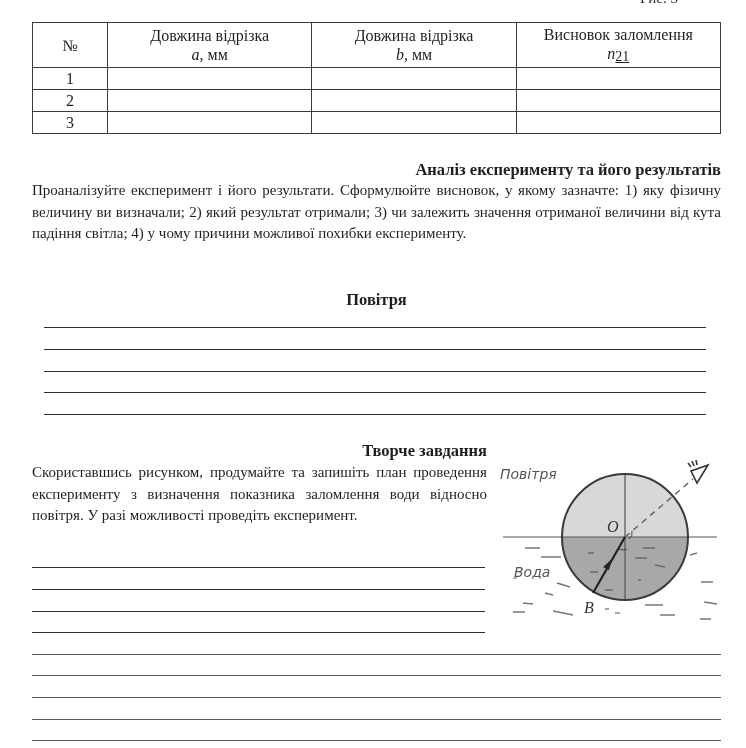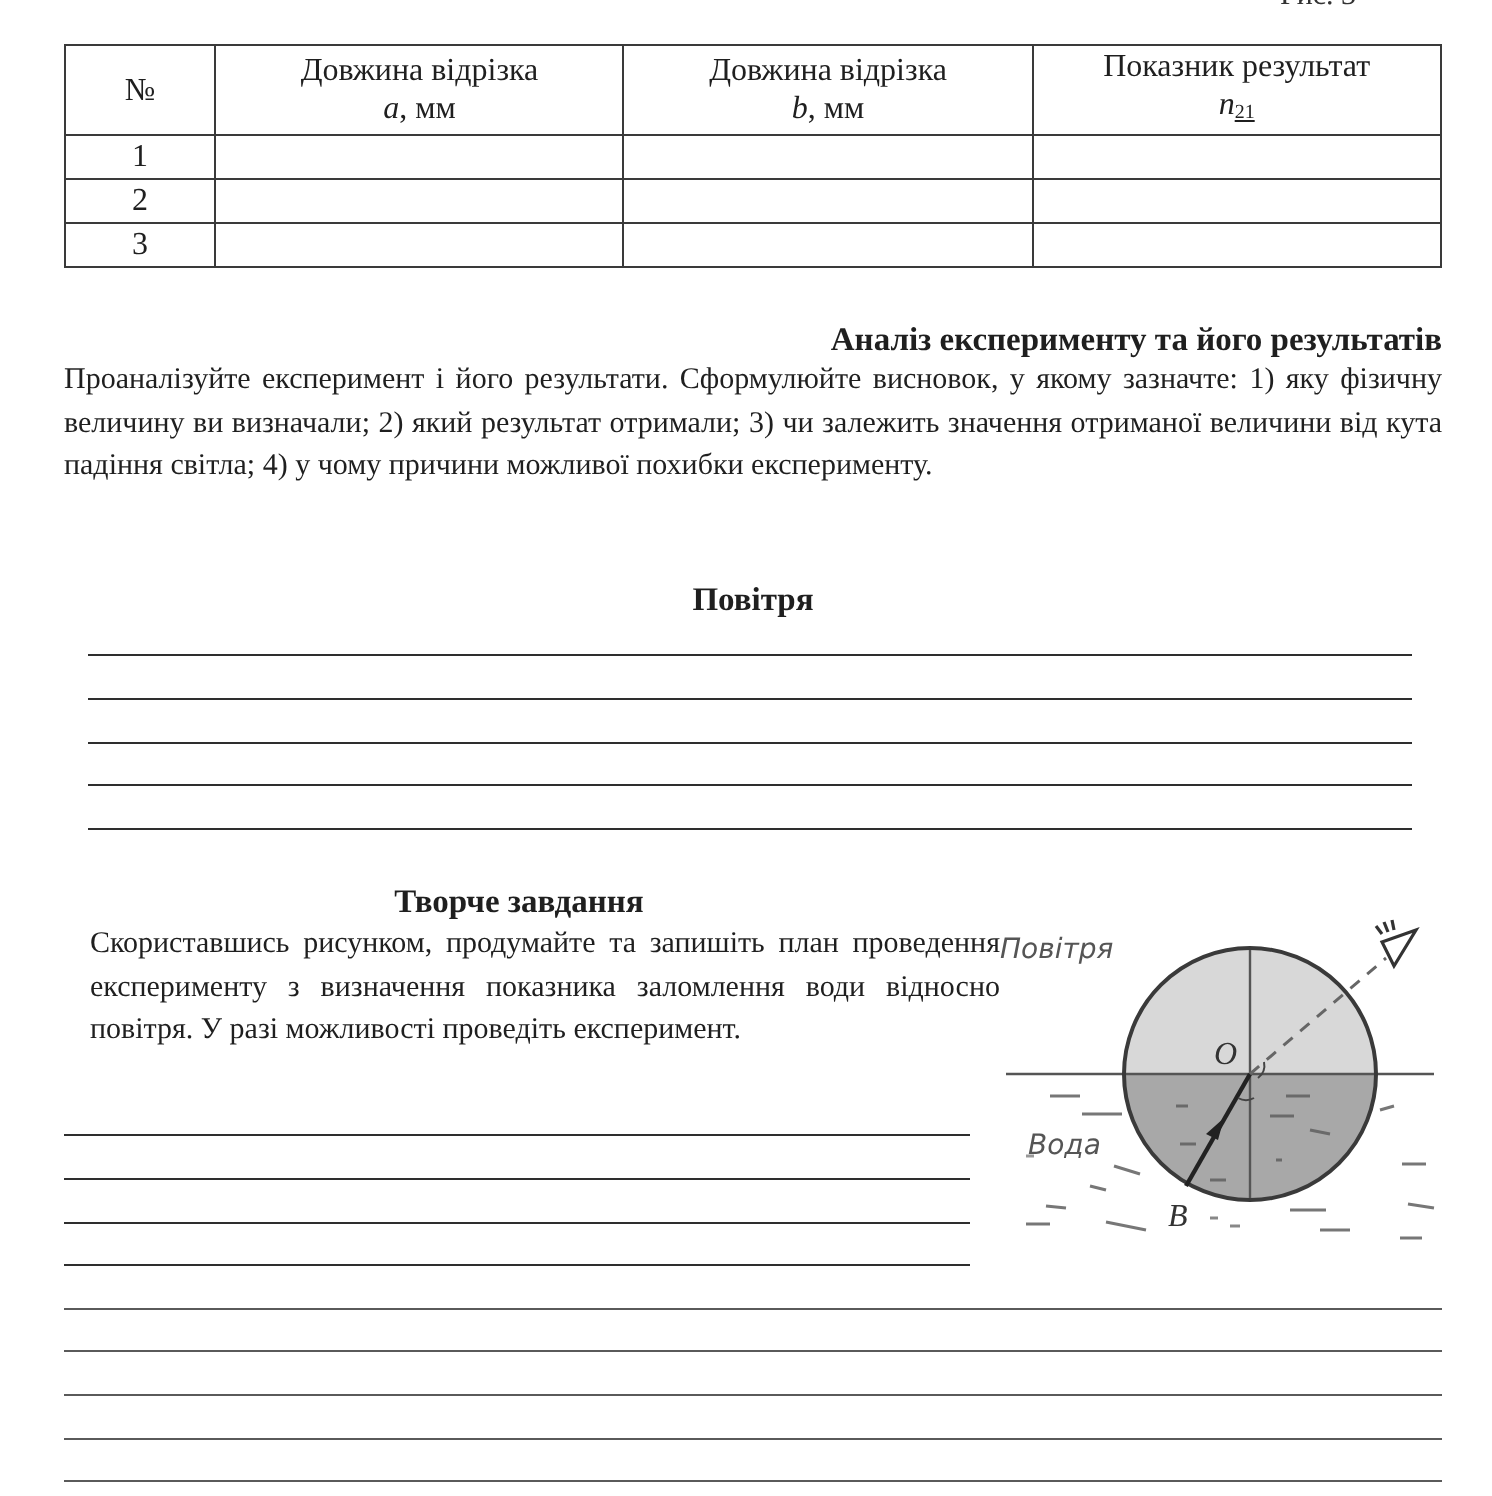--- a/index.html
+++ b/index.html
@@ -20,21 +20,21 @@
       border: 1.5px solid #3a3a3a; padding: 0; text-align: center;
       font-weight: normal; line-height: 19px;
     }
     table.data-table th { height: 44px; vertical-align: middle; }
     table.data-table td { height: 21px; }
     .col-num { width: 75px; }
     .col-a { width: 204px; }
     .col-b { width: 204px; }
     .col-n { width: 204px; }
     .italic { font-style: italic; }
-    .sub { font-size: 10px; vertical-align: -2px; text-decoration: underline; }
+    .sub { font-size: 14px; vertical-align: -2px; text-decoration: underline; }
     .heading {
       position: absolute; font-weight: bold; font-size: 16.5px; text-align: center;
     }
     .para {
       position: absolute; font-size: 15px; line-height: 21.5px; text-align: justify;
       text-align-last: left;
     }
     .write-line {
       position: absolute; height: 0; border-top: 1.5px solid #2e2e2e;
     }
@@ -58,21 +58,21 @@
       <th><span>№</span></th>
       <th>
         <span>Довжина відрізка</span><br>
         <span class="italic">a</span><span>, мм</span>
       </th>
       <th>
         <span>Довжина відрізка</span><br>
         <span class="italic">b</span><span>, мм</span>
       </th>
       <th>
-        <span>Показник результат</span><br>
+        <span>Висновок заломлення</span><br>
         <span class="italic">n</span><span class="sub">21</span>
       </th>
     </tr>
   </thead>
   <tbody>
     <tr>
       <td>1</td>
       <td></td>
       <td></td>
       <td></td>
@@ -95,22 +95,22 @@
 <div class="heading" style="left:32px; top:160px; width:689px;text-align:right;">Аналіз експерименту та його результатів</div>
 <div class="para" style="left:32px; top:180px; width:689px;">Проаналізуйте експеримент і його результати. Сформулюйте висновок, у якому зазначте: 1) яку фізичну величину ви визначали; 2) який результат отримали; 3) чи залежить значення отриманої величини від кута падіння світла; 4) у чому причини можливої похибки експерименту.</div>
 
 <div class="heading" style="left:32px; top:290px; width:689px;">Повітря</div>
 <div class="write-line" style="left:44px; width:662px; top:327px;"></div>
 <div class="write-line" style="left:44px; width:662px; top:349px;"></div>
 <div class="write-line" style="left:44px; width:662px; top:371px;"></div>
 <div class="write-line" style="left:44px; width:662px; top:392px;"></div>
 <div class="write-line" style="left:44px; width:662px; top:414px;"></div>
 
-<div class="heading" style="left:32px; top:441px; width:455px; padding-right:0;">Творче завдання</div>
-<div class="para" style="left:32px; top:462px; width:455px;margin-left:13px;">Скориставшись рисунком, продумайте та запишіть план проведення експерименту з визначення показника заломлення води відносно повітря. У разі можливості проведіть експеримент.</div>
+<div class="heading" style="left:32px; top:441px; width:455px; text-align:right; padding-right:0;">Творче завдання</div>
+<div class="para" style="left:32px; top:462px; width:455px;">Скориставшись рисунком, продумайте та запишіть план проведення експерименту з визначення показника заломлення води відносно повітря. У разі можливості проведіть експеримент.</div>
 
 <div class="write-line" style="left:32px; width:453px; top:567px;"></div>
 <div class="write-line" style="left:32px; width:453px; top:589px;"></div>
 <div class="write-line" style="left:32px; width:453px; top:611px;"></div>
 <div class="write-line" style="left:32px; width:453px; top:632px;"></div>
 
 <div class="write-line full" style="left:32px; width:689px; top:654px;"></div>
 <div class="write-line full" style="left:32px; width:689px; top:675px;"></div>
 <div class="write-line full" style="left:32px; width:689px; top:697px;"></div>
 <div class="write-line full" style="left:32px; width:689px; top:719px;"></div>

